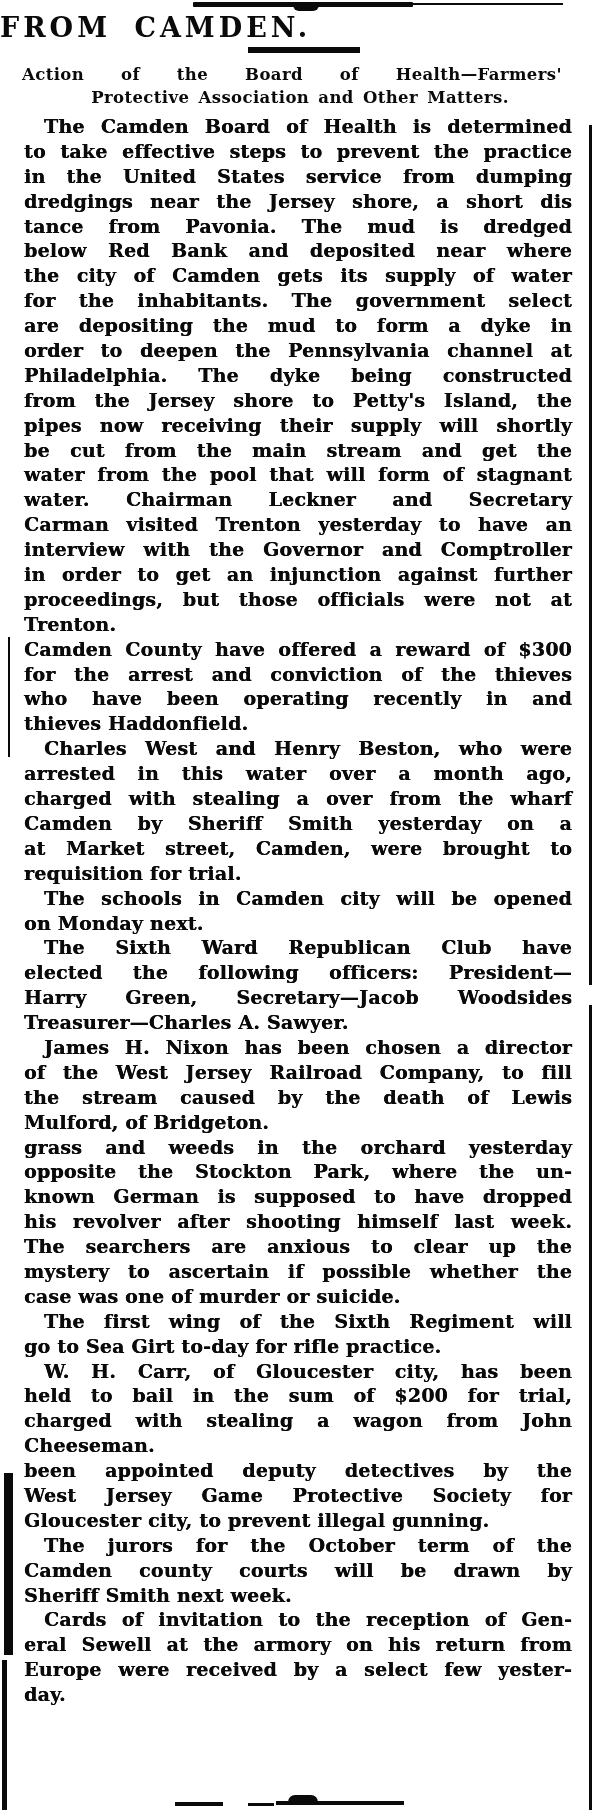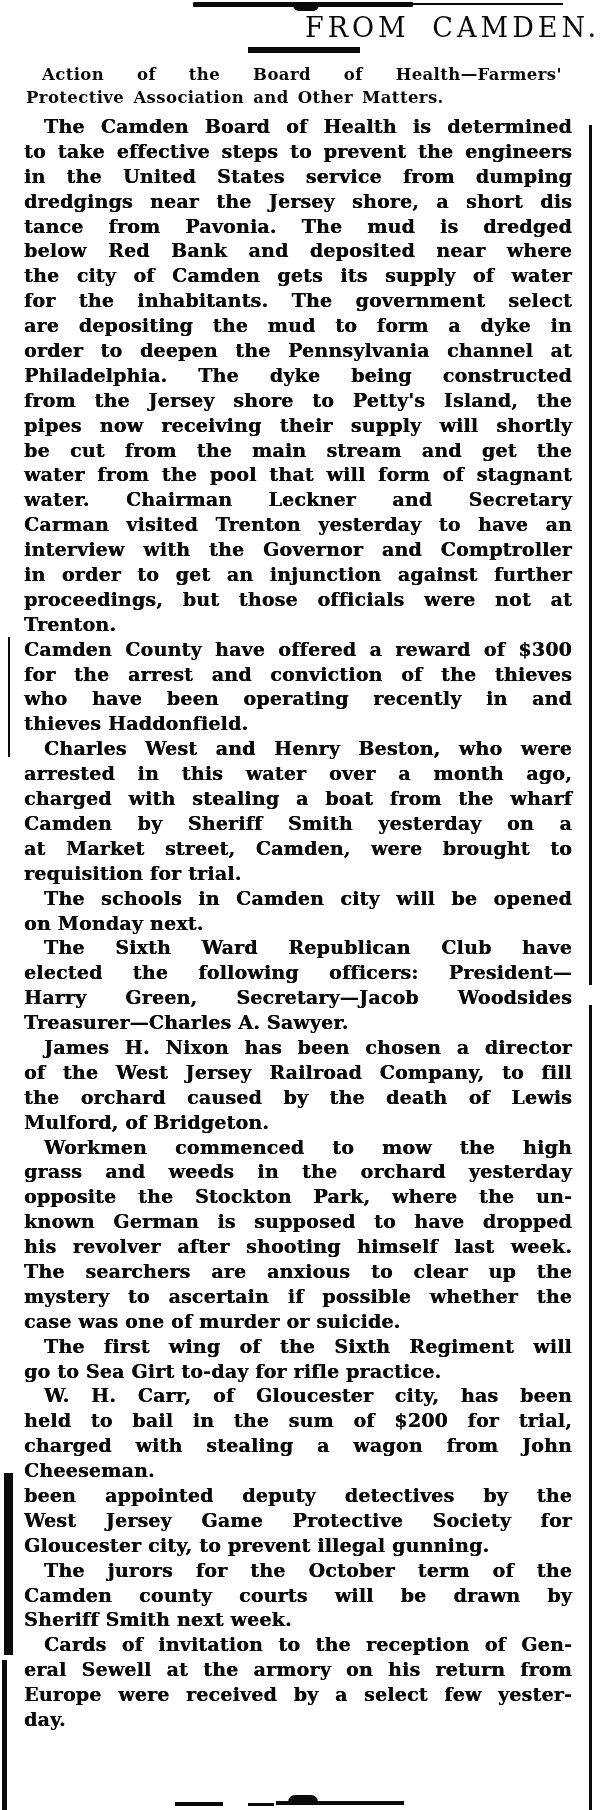--- a/index.html
+++ b/index.html
@@ -30,44 +30,43 @@
   .rule-bot-dash1   { left: 175px; top: 1802px; width: 48px;  height: 4px; }
   .rule-bot-dots    { left: 248px; top: 1803px; width: 26px;  height: 3px; }
   .rule-bot-main    { left: 276px; top: 1801px; width: 128px; height: 4px; }
   .rule-bot-bump    { left: 288px; top: 1795px; width: 30px;  height: 7px; border-radius: 8px 8px 0 0; }
 
   
   .masthead {
     position: absolute;
     top: 12px; left: 0;
     width: 100%;
-    text-align: right;
+    text-align: left;
     font-size: 27px;
-    font-weight: 400;
+    font-weight: 700;
     letter-spacing: 4px;
     word-spacing: 10px;
   }
   .subhead {
     position: absolute;
     top: 63px; left: 0;
     width: 100%;
     font-weight: 700;
     font-size: 16.5px;
     line-height: 23px;
     letter-spacing: 0.4px;
   }
   .subhead-line-1 {
     text-align: justify;
     text-align-last: justify;
-    padding: 0 38px 0 42px;
+    padding: 0 38px 0 22px;
   }
   .subhead-line-2 {
-    text-align: left;
+    text-align: center;
     word-spacing: 3px;
-    margin-left: 26px;
   }
 
   
   .body-col {
     position: absolute;
     top: 114px;
     left: 0;
     width: 600px;
     padding: 0;
   }
@@ -110,21 +109,21 @@
   <div class="masthead">FROM CAMDEN.</div>
 
   <div class="subhead">
     <div class="subhead-line-1">Action of the Board of Health—Farmers'</div>
     <div class="subhead-line-2">Protective Association and Other Matters.</div>
   </div>
 
   <div class="body-col">
       <div class="para">
         <div class="line first">The Camden Board of Health is determined</div>
-        <div class="line">to take effective steps to prevent the engineers</div>
+        <div class="line">to take effective steps to prevent the practice</div>
         <div class="line">in the United States service from dumping</div>
         <div class="line">dredgings near the Jersey shore, a short dis</div>
         <div class="line">tance from Pavonia. The mud is dredged</div>
         <div class="line">below Red Bank and deposited near where</div>
         <div class="line">the city of Camden gets its supply of water</div>
         <div class="line">for the inhabitants. The government select</div>
         <div class="line">are depositing the mud to form a dyke in</div>
         <div class="line">order to deepen the Pennsylvania channel at</div>
         <div class="line">Philadelphia. The dyke being constructed</div>
         <div class="line">from the Jersey shore to Petty's Island, the</div>
@@ -140,43 +139,42 @@
       </div>
       <div class="para">
         <div class="line">Camden County have offered a reward of $300</div>
         <div class="line">for the arrest and conviction of the thieves</div>
         <div class="line">who have been operating recently in and</div>
         <div class="line last">thieves Haddonfield.</div>
       </div>
       <div class="para">
         <div class="line first">Charles West and Henry Beston, who were</div>
         <div class="line">arrested in this water over a month ago,</div>
-        <div class="line">charged with stealing a boat from the wharf</div>
+        <div class="line">charged with stealing a over from the wharf</div>
         <div class="line">Camden by Sheriff Smith yesterday on a</div>
         <div class="line">at Market street, Camden, were brought to</div>
         <div class="line last">requisition for trial.</div>
       </div>
       <div class="para">
         <div class="line first">The schools in Camden city will be opened</div>
         <div class="line last">on Monday next.</div>
       </div>
       <div class="para">
         <div class="line first">The Sixth Ward Republican Club have</div>
         <div class="line">elected the following officers: President—</div>
         <div class="line">Harry Green, Secretary—Jacob Woodsides</div>
         <div class="line last">Treasurer—Charles A. Sawyer.</div>
       </div>
       <div class="para">
         <div class="line first">James H. Nixon has been chosen a director</div>
         <div class="line">of the West Jersey Railroad Company, to fill</div>
-        <div class="line">the orchard caused by the death of Lewis</div>
+        <div class="line">the stream caused by the death of Lewis</div>
         <div class="line last">Mulford, of Bridgeton.</div>
       </div>
       <div class="para">
-        <div class="line first">Workmen commenced to mow the high</div>
         <div class="line">grass and weeds in the orchard yesterday</div>
         <div class="line">opposite the Stockton Park, where the un-</div>
         <div class="line">known German is supposed to have dropped</div>
         <div class="line">his revolver after shooting himself last week.</div>
         <div class="line">The searchers are anxious to clear up the</div>
         <div class="line">mystery to ascertain if possible whether the</div>
         <div class="line last">case was one of murder or suicide.</div>
       </div>
       <div class="para">
         <div class="line first">The first wing of the Sixth Regiment will</div>

